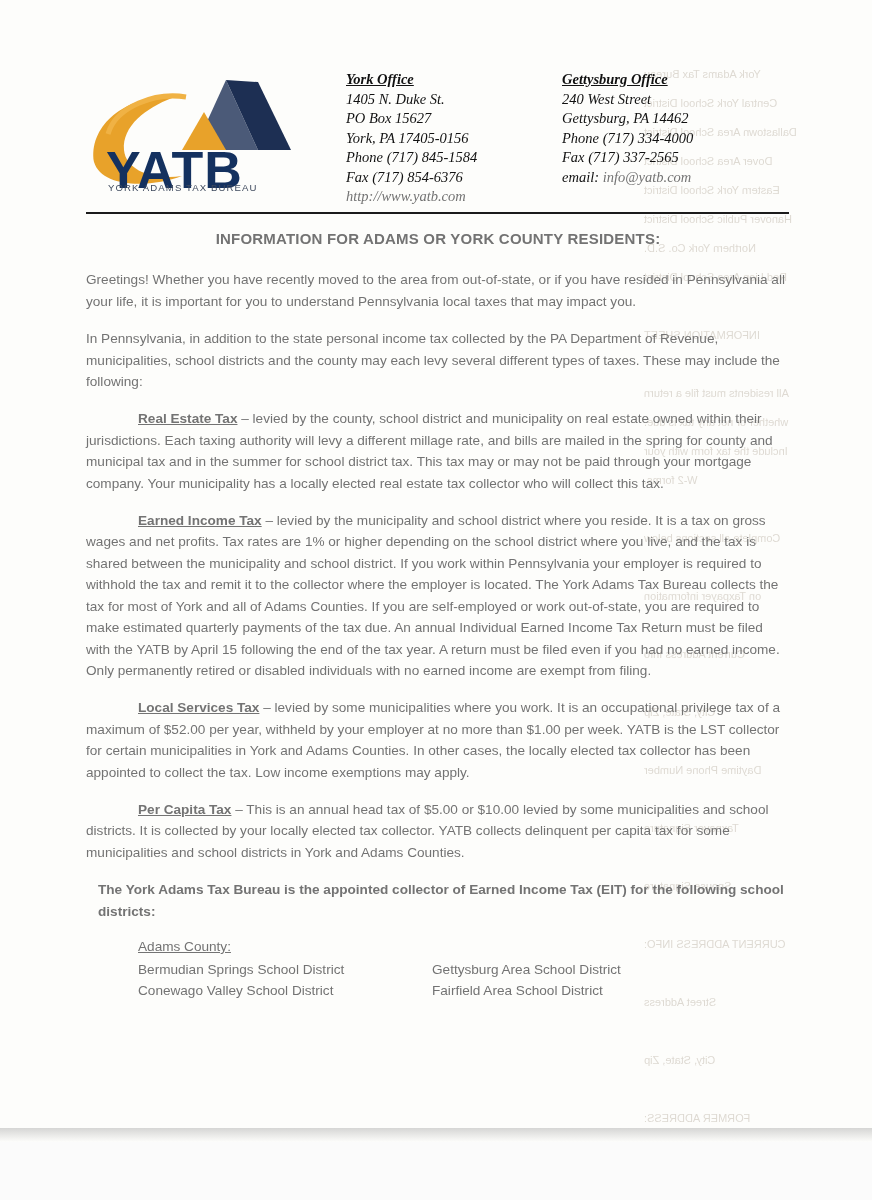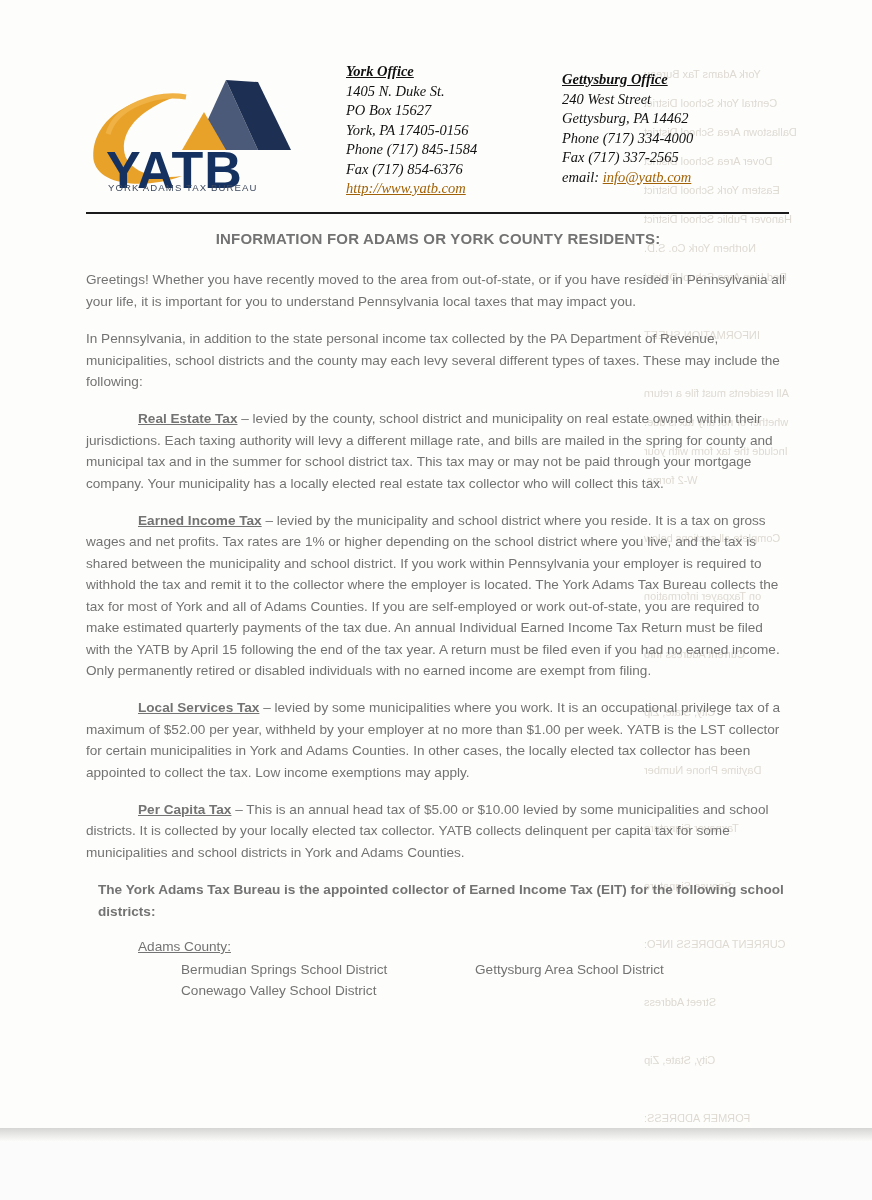--- a/index.html
+++ b/index.html
@@ -78,24 +78,23 @@
     font-style: italic;
     font-size: 14.5px;
     line-height: 19.5px;
     color: #111;
   }
   .office .ttl {
     text-decoration: underline;
     font-weight: 700;
   }
   .office a, .office .link {
-    color: #a16207;
-    text-decoration: underline;
-  }
-  .office-york { left: 260px; top: 4px; }
+    color: #737373;
+  }
+  .office-york { left: 260px; top: 12px; }
   .office-gburg { left: 476px; top: 12px; }
   .rule {
     position: absolute;
     left: 86px; top: 212px;
     width: 703px;
     height: 2px;
     background: #1b1b1b;
   }
 
   
@@ -129,21 +128,21 @@
     text-decoration: underline;
     margin-bottom: 3px;
   }
   .district-grid {
     display: grid;
     grid-template-columns: 294px auto;
     row-gap: 1px;
     column-gap: 0;
     line-height: 19.6px;
   }
-  .district-grid span { white-space: nowrap; margin-left: 43px; }
+  .district-grid span { white-space: nowrap; }
 </style>
 </head>
 <body>
 
 <div class="page">
 
   <div class="sheet"></div>
 
   <div class="bleed" id="bleed">
       <div>York Adams Tax Bureau</div>
@@ -250,20 +249,21 @@
 
 
     <p class="districts-head">The York Adams Tax Bureau is the appointed collector of Earned Income Tax (EIT) for the following school districts:</p>
 
     <div class="county-block">
       <div class="county-name">Adams County:</div>
       <div class="district-grid">
         <span>Bermudian Springs School District</span>
         <span>Gettysburg Area School District</span>
         <span>Conewago Valley School District</span>
+        <span>Fairfield Area School District</span>
       </div>
     </div>
 
   </div>
 
   <div class="shadow-bottom"></div>
   <div class="below-page"></div>
 </div>
 
 </body></html>

